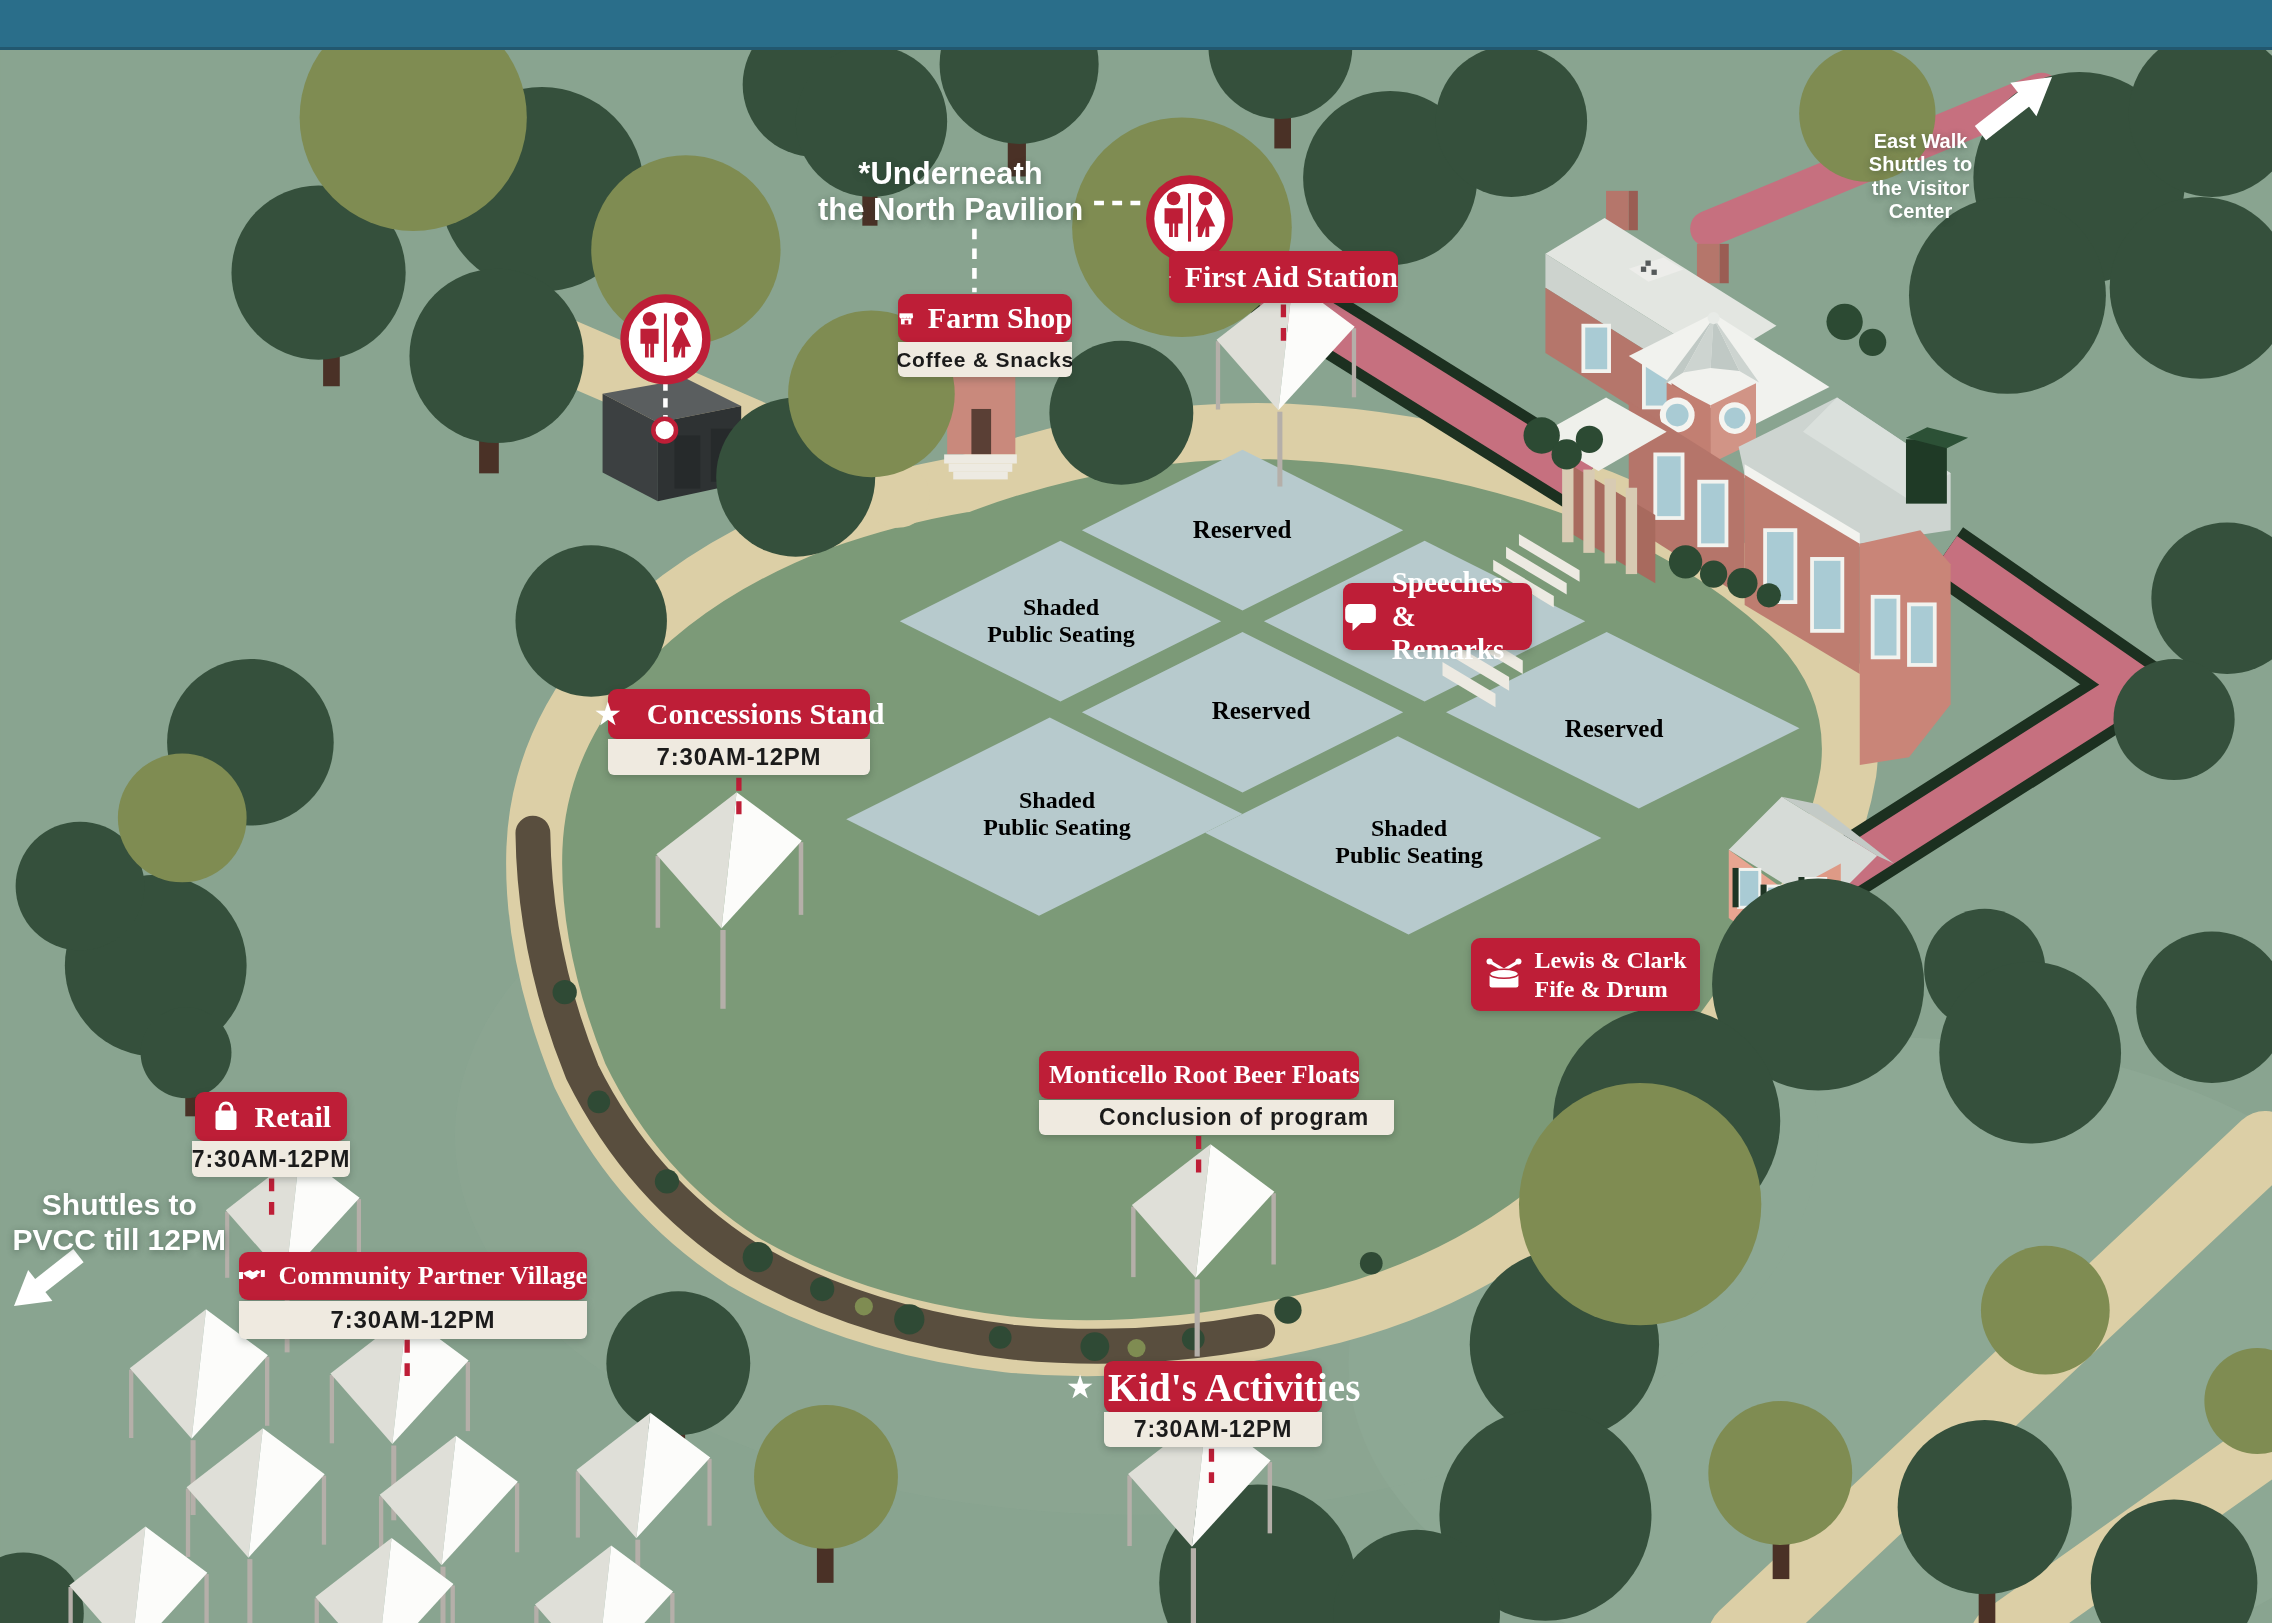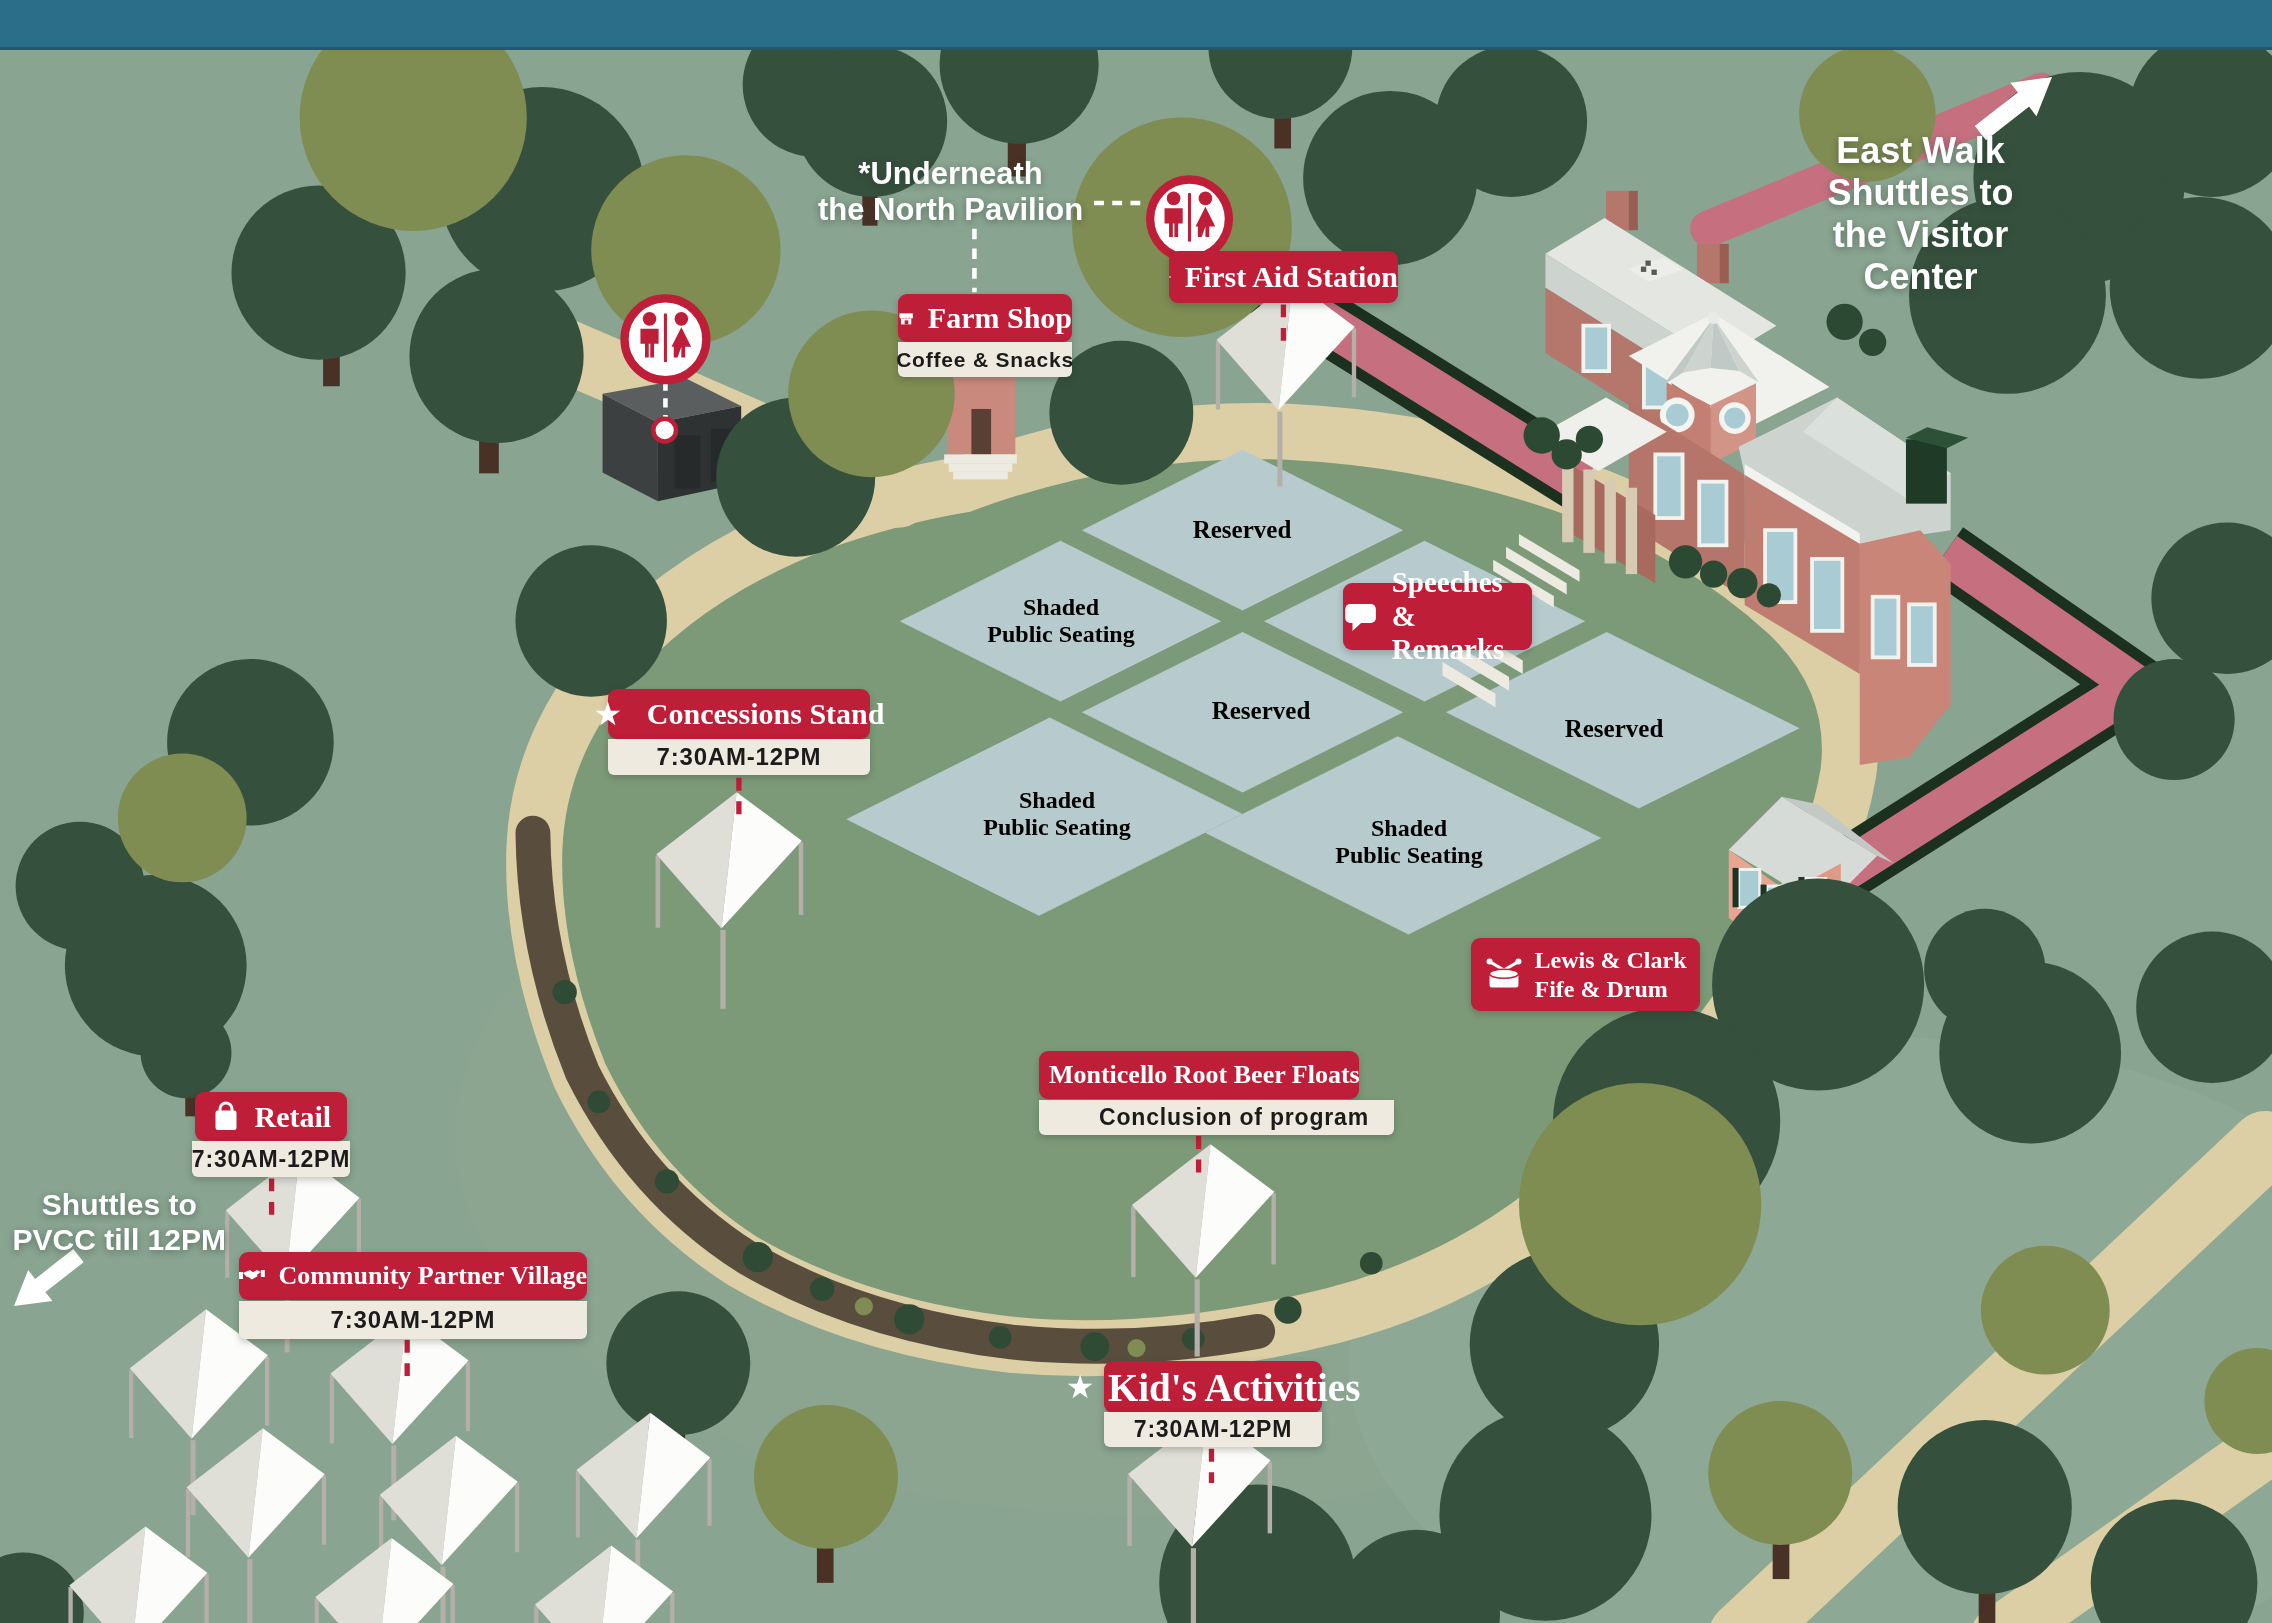--- a/index.html
+++ b/index.html
@@ -333,21 +333,21 @@
     <polygon points="12,-26 56,0 12,26"></polygon>
   </g>
 </svg>
 
 <div class="topbar"></div>
 
 <div class="whitenote" style="left:784px;top:156px;width:333px;font-size:31px;">
   <div>*Underneath</div>
   <div>the North Pavilion</div>
 </div>
-<div class="whitenote" style="left:1773px;top:130px;width:295px;font-size:36px;">
+<div class="whitenote" style="left:1773px;top:130px;width:295px;font-size:20px;">
   <div>East Walk</div>
   <div>Shuttles to</div>
   <div>the Visitor</div>
   <div>Center</div>
 </div>
 <div class="whitenote" style="left:3.8px;top:1187px;width:231px;font-size:30px;">
   <div>Shuttles to</div>
   <div>PVCC till 12PM</div>
 </div>
 

